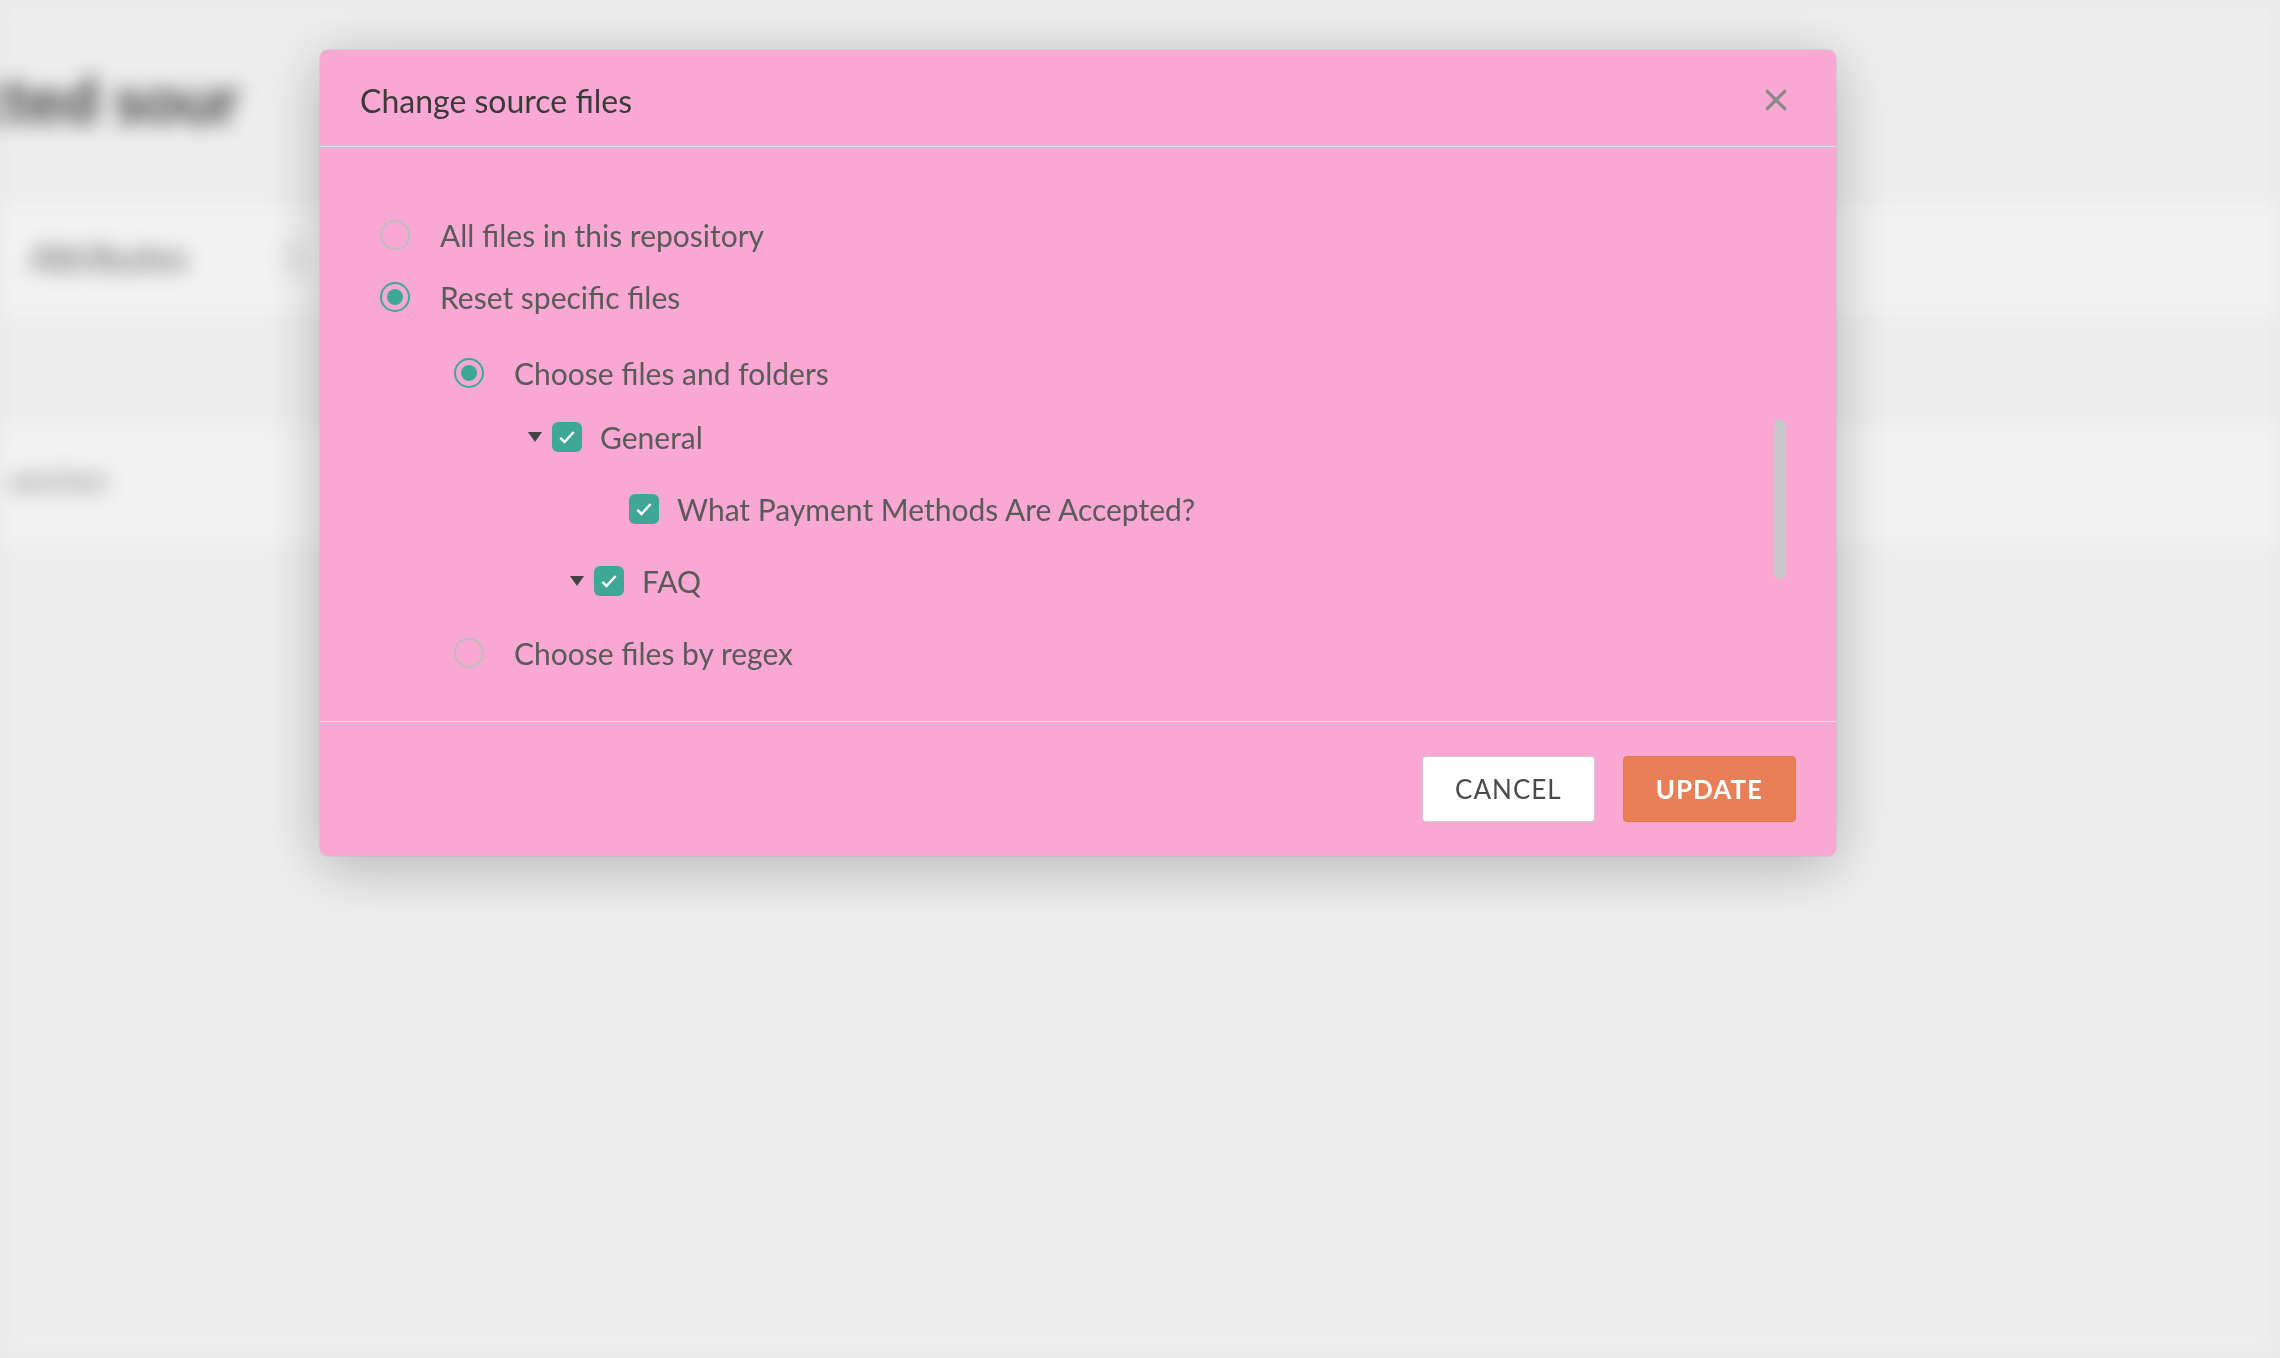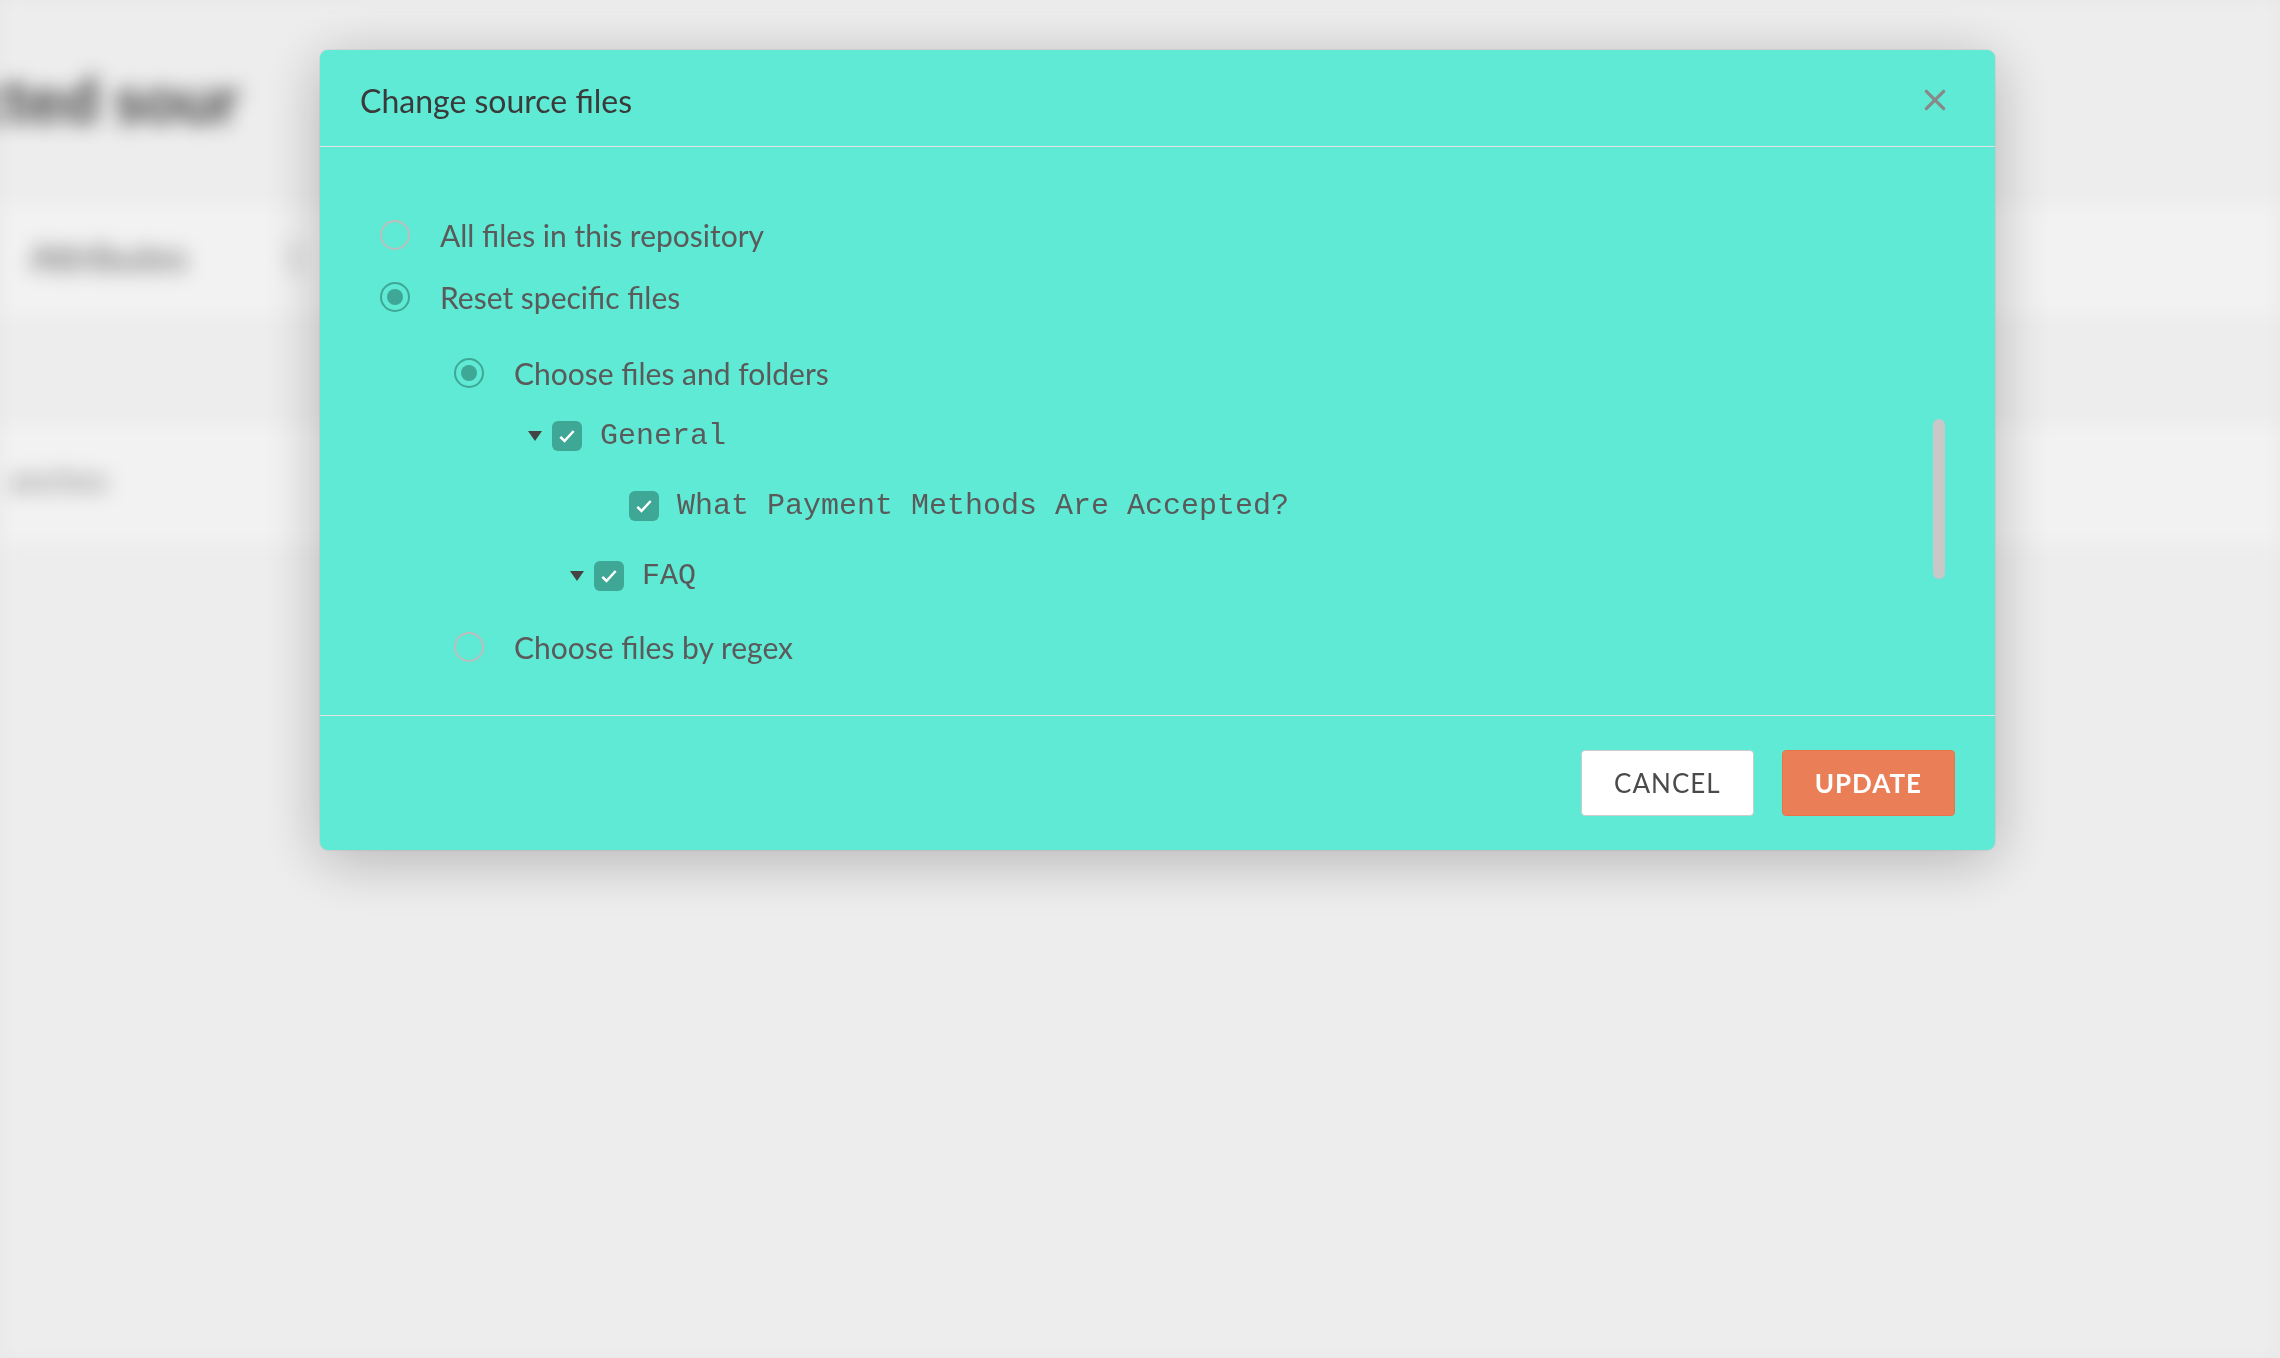--- a/index.html
+++ b/index.html
@@ -57,22 +57,22 @@
   
   .overlay {
     position: absolute; inset: 0;
     background: rgba(0,0,0,0.05);
   }
 
   
   .modal {
     position: absolute;
     top: 50px; left: 320px;
-    width: 1675px;
-    background: #5eead4;
+    width: 1516px;
+    background: #f9a8d4;
     border-radius: 8px;
     box-shadow: 0 10px 60px rgba(0,0,0,0.25), 0 0 0 1px rgba(0,0,0,0.05);
     display: flex; flex-direction: column; justify-content: center;
   }
 
   .modal-header {
     display: flex; align-items: center; justify-content: space-between;
     padding: 30px 40px 26px 40px;
     border-bottom: 1px solid var(--border);
   }
@@ -122,21 +122,20 @@
     margin-top: 40px;
   }
   .sub-radio-row { margin-bottom: 28px; }
 
   .tree-container {
     position: relative;
     margin-left: 74px;
     margin-top: 26px;
     margin-bottom: 28px;
     padding-right: 40px;
-    font-family: Liberation Mono, monospace;
   }
   .tree-node {
     display: flex; align-items: center;
     margin-bottom: 36px;
   }
   .tree-indent { width: 42px; flex-shrink: 0; }
   .caret {
     width: 0; height: 0;
     border-left: 7px solid transparent;
     border-right: 7px solid transparent;

